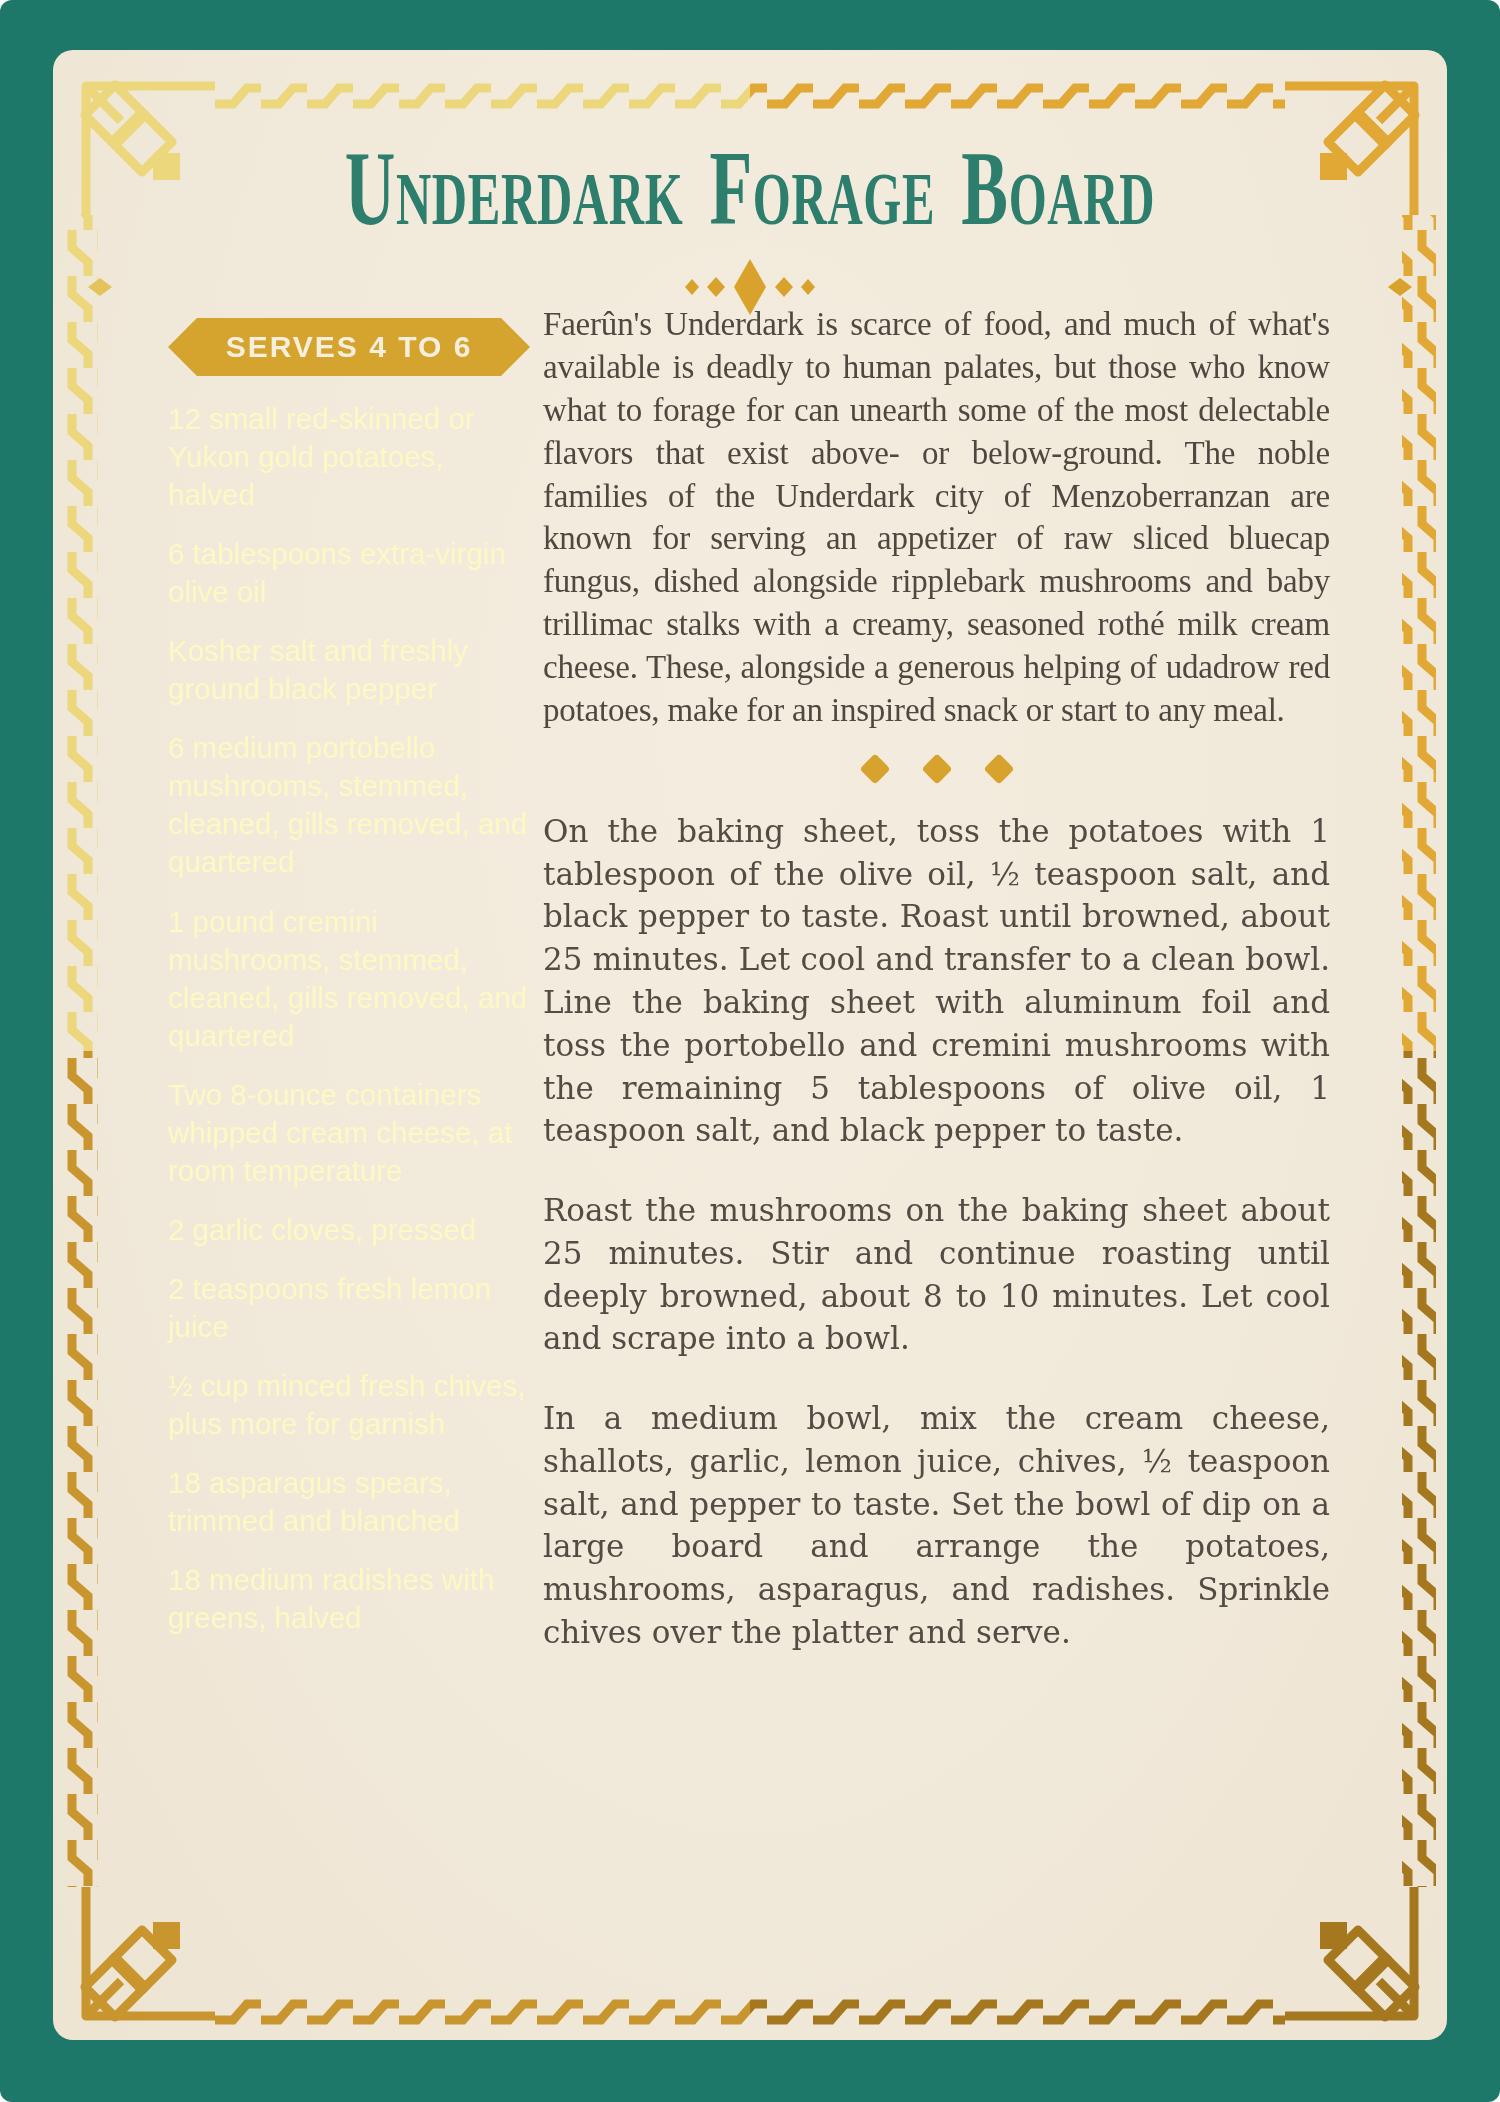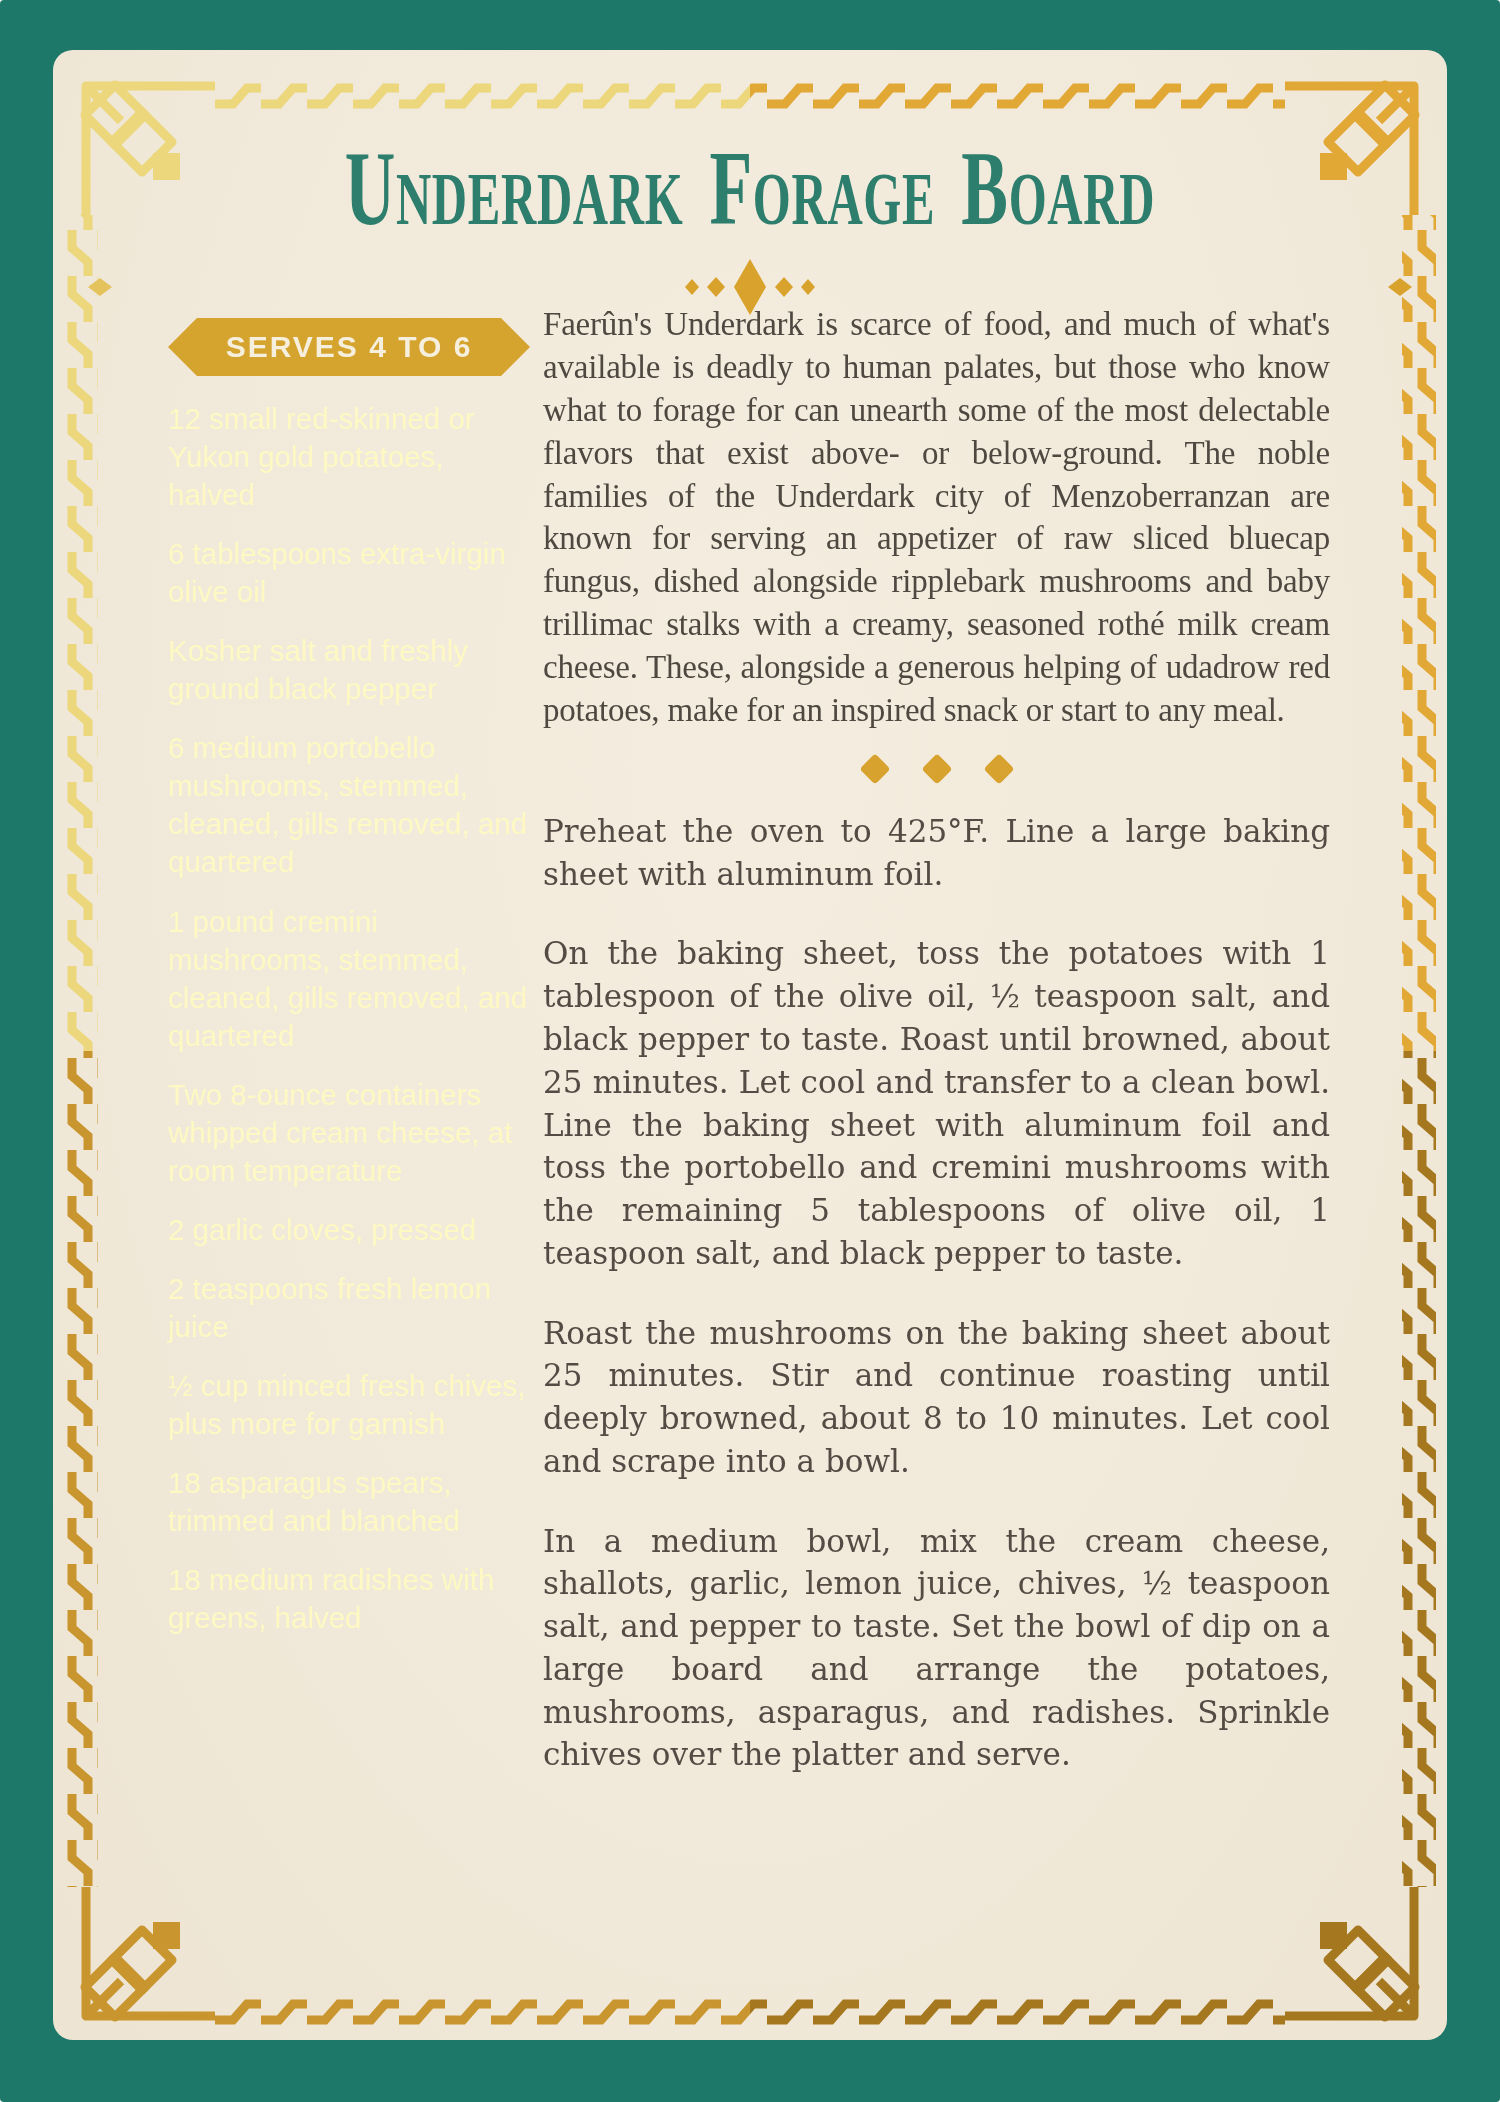--- a/index.html
+++ b/index.html
@@ -1,20 +1,20 @@
 <!DOCTYPE html>
 <html><head>
 <meta charset="utf-8">
 <style>
   html,body{margin:0;padding:0;background:#ffffff;}
   .page{
     position:relative;
     width:1500px;height:2102px;
     background:#1e7869;
-    border-radius:4px;
+    border-radius:12px;
     overflow:hidden;
     font-family:"Liberation Sans", sans-serif;
   }
   .card{
     position:absolute;
     left:53px;top:50px;right:53px;bottom:62px;
     background:radial-gradient(ellipse at 50% 35%, #f4eddf 0%, #f1e9da 55%, #ede4d2 100%);
     border-radius:20px;
   }
   .deco{position:absolute;left:0;top:0;width:1500px;height:2102px;pointer-events:none;}
@@ -184,19 +184,18 @@
   <div class="right-col">
     <p class="intro">Faerûn's Underdark is scarce of food, and much of what's available is deadly to human palates, but those who know what to forage for can unearth some of the most delectable flavors that exist above- or below-ground. The noble families of the Underdark city of Menzoberranzan are known for serving an appetizer of raw sliced bluecap fungus, dished alongside ripplebark mushrooms and baby trillimac stalks with a creamy, seasoned rothé milk cream cheese. These, alongside a generous helping of udadrow red potatoes, make for an inspired snack or start to any meal.</p>
 
     <div class="divider">
       <i></i>
       <i></i>
       <i></i>
     </div>
 
     <div class="instr">
-      <p>Preheat the oven to 425°F. Line a large baking sheet with aluminum foil.</p>
       <p>On the baking sheet, toss the potatoes with 1 tablespoon of the olive oil, ½ teaspoon salt, and black pepper to taste. Roast until browned, about 25 minutes. Let cool and transfer to a clean bowl. Line the baking sheet with aluminum foil and toss the portobello and cremini mushrooms with the remaining 5 tablespoons of olive oil, 1 teaspoon salt, and black pepper to taste.</p>
       <p>Roast the mushrooms on the baking sheet about 25 minutes. Stir and continue roasting until deeply browned, about 8 to 10 minutes. Let cool and scrape into a bowl.</p>
       <p>In a medium bowl, mix the cream cheese, shallots, garlic, lemon juice, chives, ½ teaspoon salt, and pepper to taste. Set the bowl of dip on a large board and arrange the potatoes, mushrooms, asparagus, and radishes. Sprinkle chives over the platter and serve.</p>
     </div>
   </div>
 </div>
 
 </body></html>

